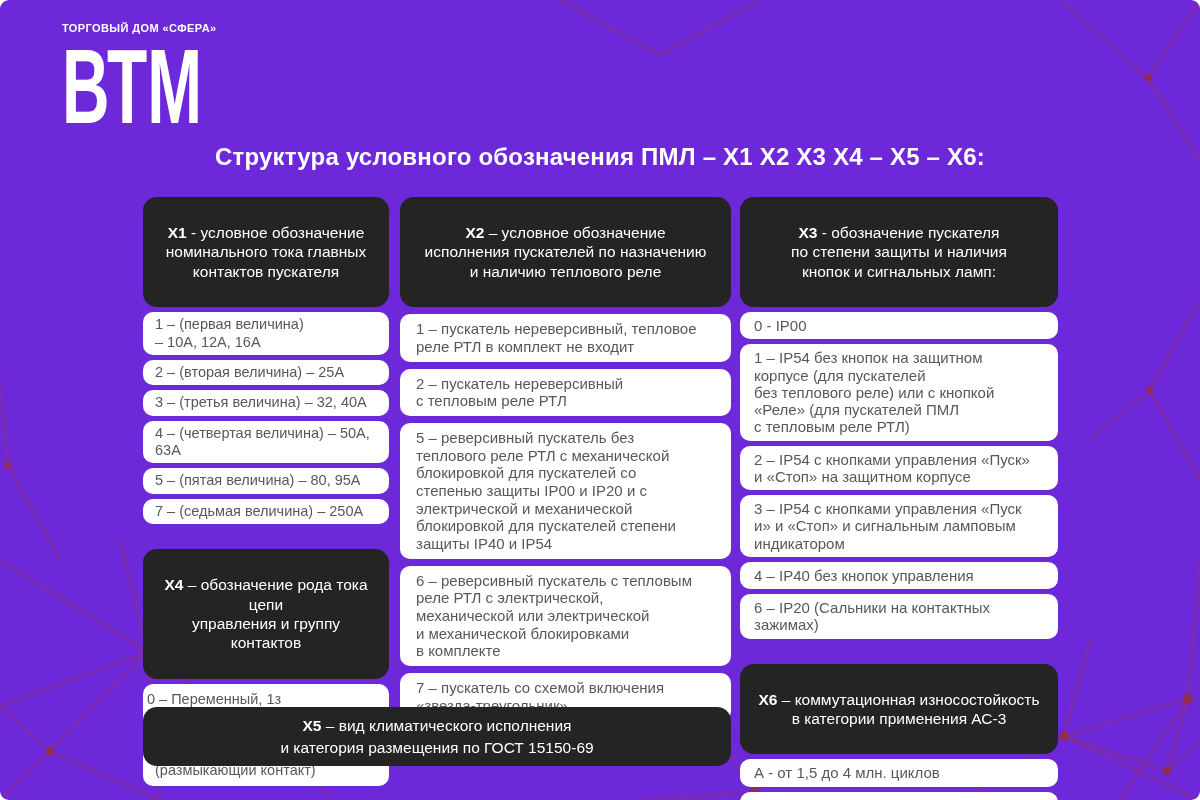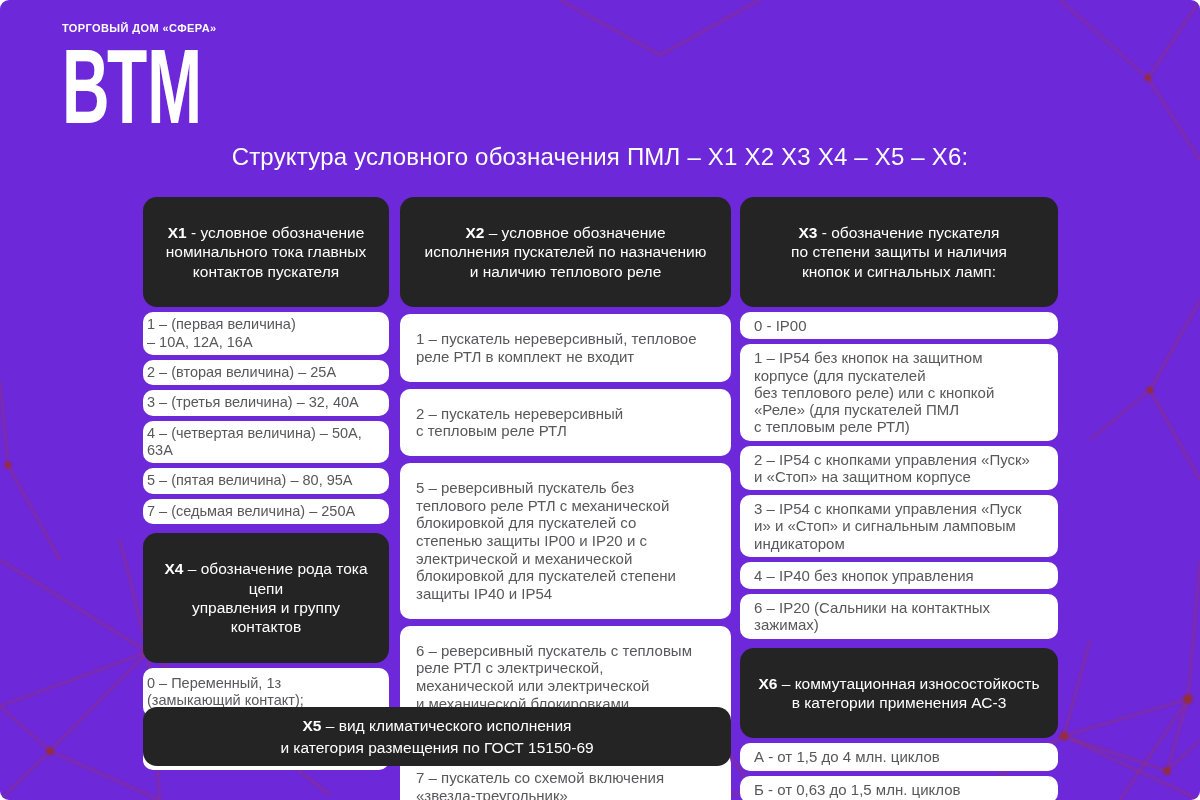--- a/index.html
+++ b/index.html
@@ -34,21 +34,21 @@
     margin-bottom: 2px;
   }
   .page-title {
     position: absolute;
     left: 0;
     right: 0;
     top: 143px;
     text-align: center;
     color: #FFFFFF;
     font-size: 24px;
-    font-weight: normal;
+    font-weight: bold;
     letter-spacing: 0.2px;
   }
   .col {
     position: absolute;
     top: 197px;
     display: flex;
     flex-direction: column;
   }
   .col1 { left: 143px; width: 246px; gap: 5px; }
   .col2 { left: 400px; width: 331px; gap: 7px; }
@@ -63,26 +63,26 @@
     padding: 26px 14px;
   }
   .card-dark .pre { white-space: pre-line; }
   .card-dark b { font-weight: bold; }
   .card-light {
     background: #FFFFFF;
     color: #58585B;
     border-radius: 10px;
     font-size: 15px;
     line-height: 1.18;
-    padding: 16px 16px;
+    padding: 6px 16px;
     white-space: pre-line;
   }
-  .col1 .card-light { font-size: 14.5px; line-height: 1.2; padding: 4px 4px; }
+  .col1 .card-light { font-size: 14.5px; line-height: 1.2; padding: 4px 12px; }
   .col3 .card-light { padding: 5px 14px; line-height: 1.15; }
-  .subsection-gap { margin-top: 4px; }
+  .subsection-gap { margin-top: 20px; }
   .x5-card {
     position: absolute;
     left: 143px;
     top: 707px;
     width: 588px;
     background: #242424;
     color: #FFFFFF;
     border-radius: 14px;
     text-align: center;
     font-size: 15.5px;

